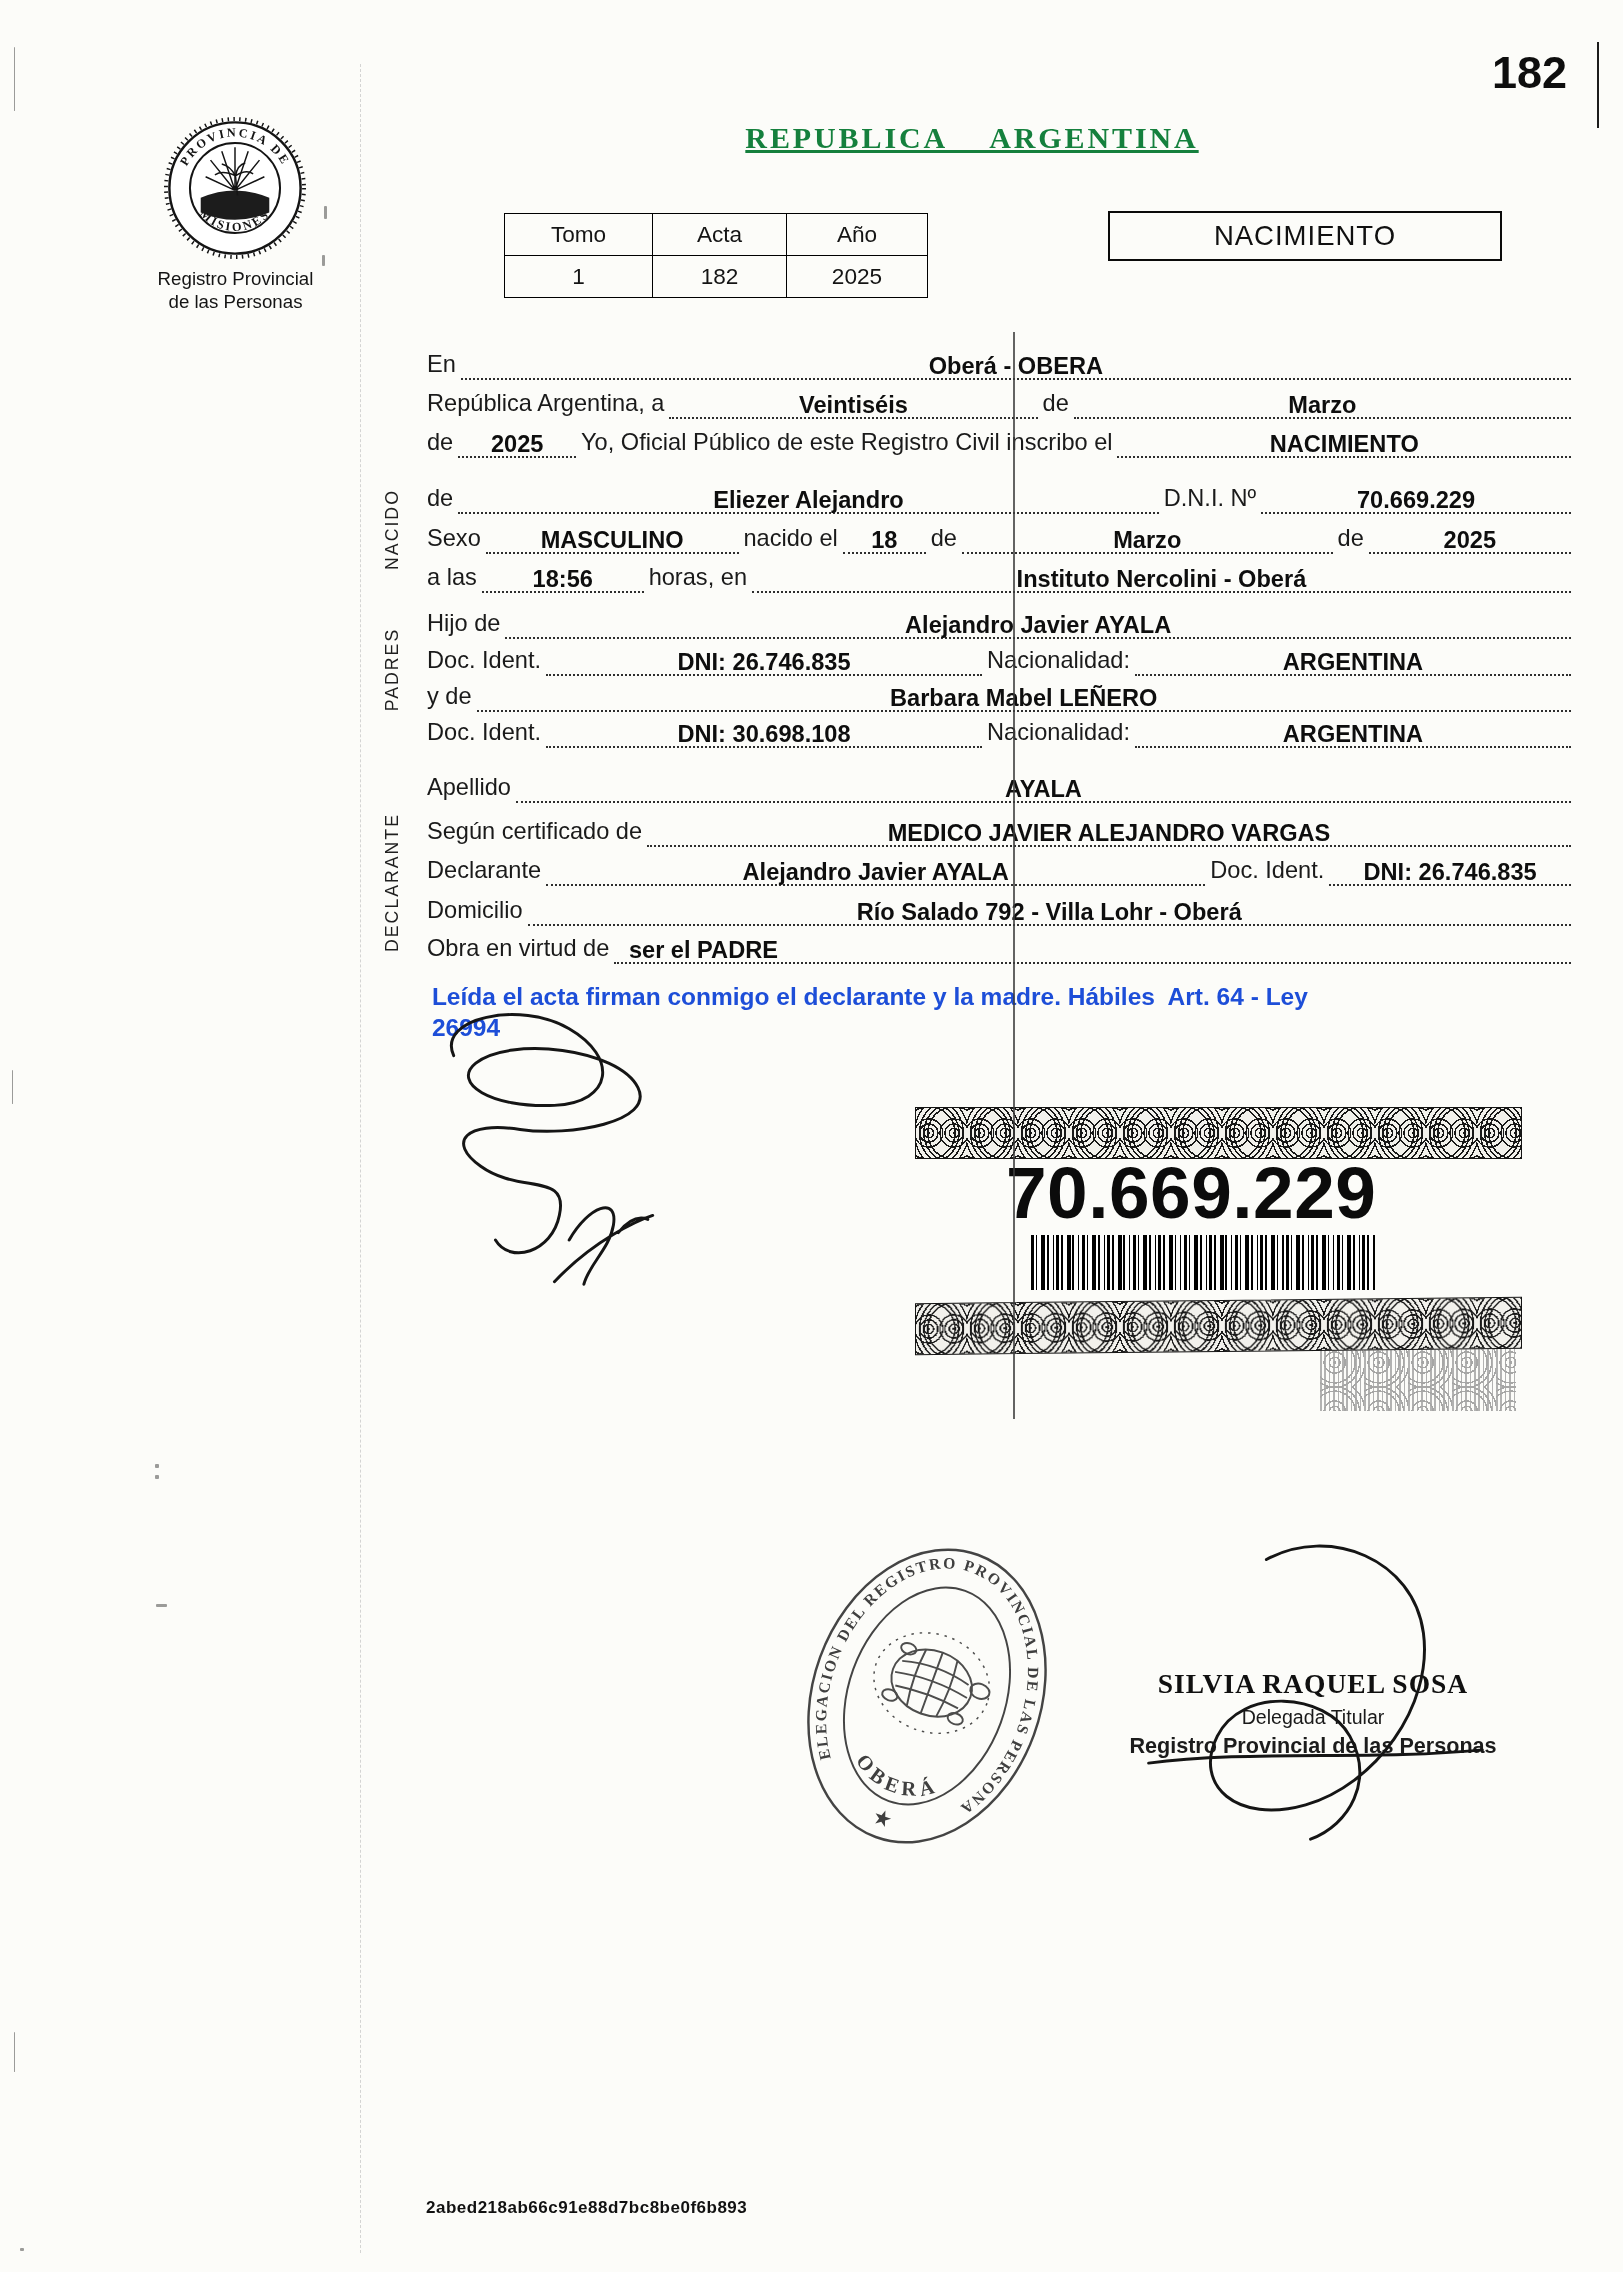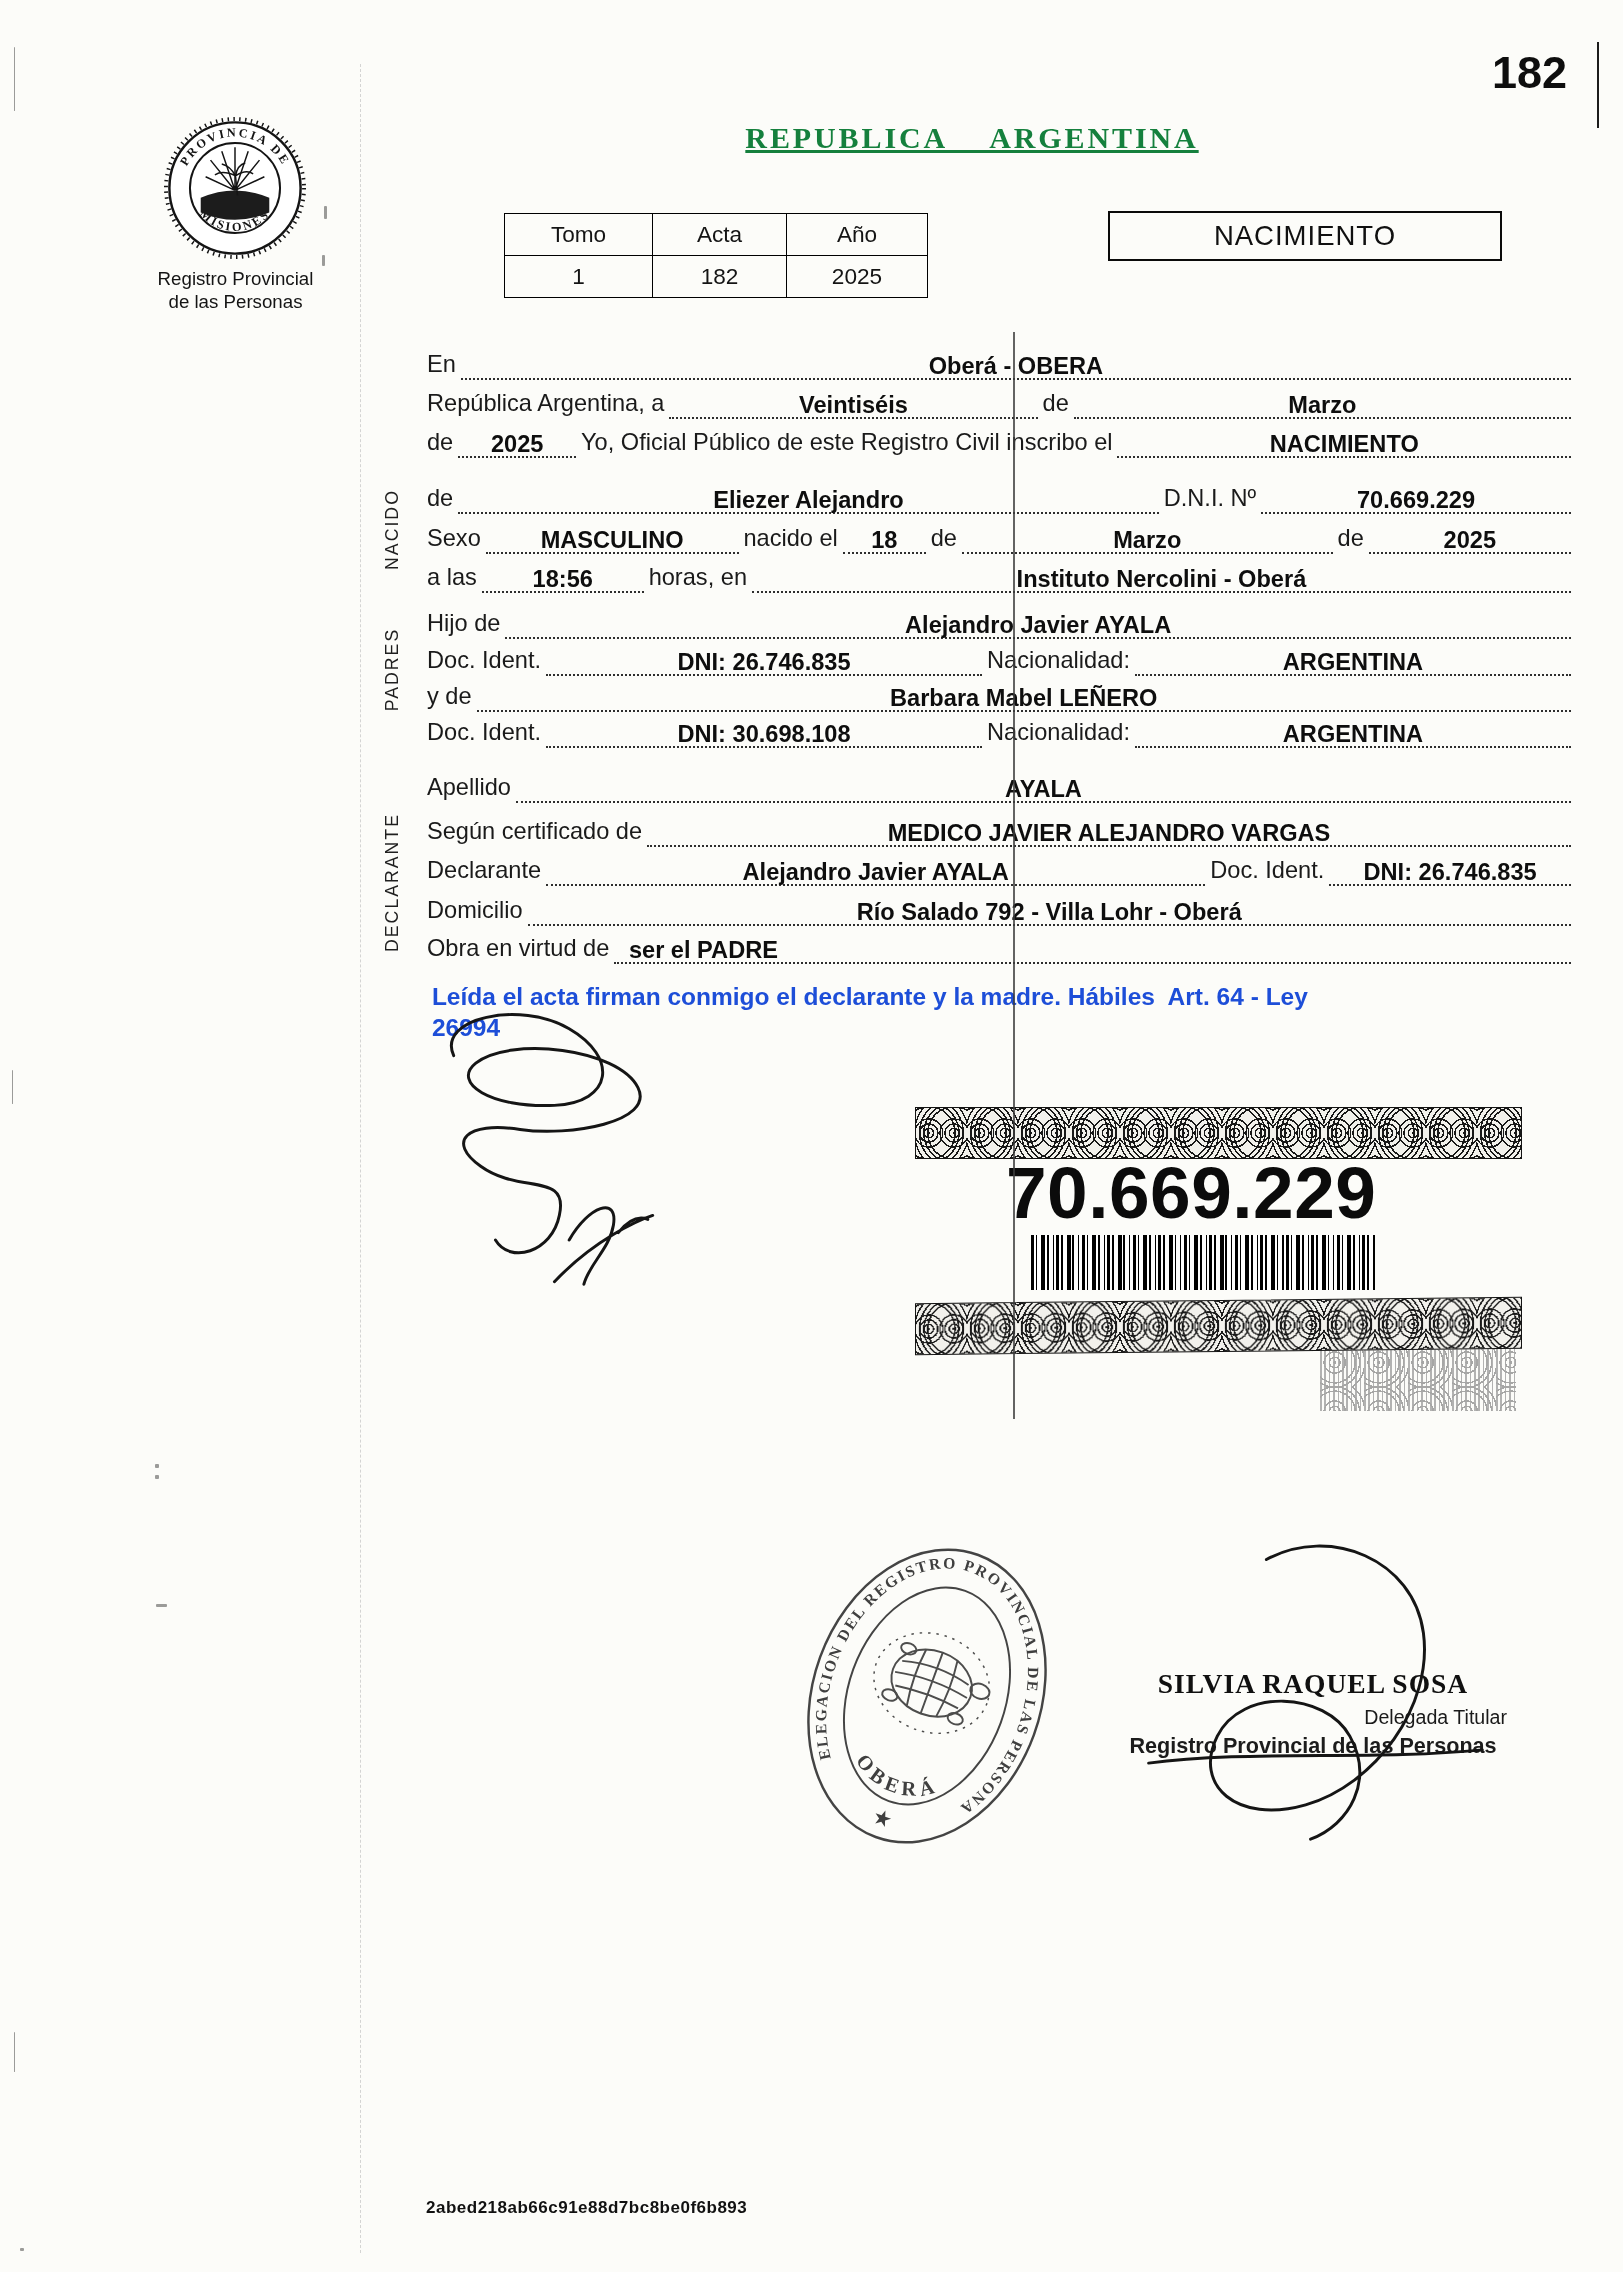--- a/index.html
+++ b/index.html
@@ -87,21 +87,21 @@
     background-size:44px 49px,100% 100%;
   }
   
   .stamp{position:absolute;left:775px;top:1535px;transform:rotate(20deg);z-index:7;}
   .sig{position:absolute;z-index:8;}
   .sig path{fill:none;stroke:#151515;stroke-width:6;stroke-linecap:round;}
   .sig-declarant{left:407px;top:1009px;}
   .sig-official{left:1119px;top:1530px;}
   .official{position:absolute;left:1119px;top:1668px;width:388px;text-align:center;z-index:5;}
   .official-name{font-family:"Liberation Serif",serif;font-weight:700;font-size:27.5px;letter-spacing:1px;color:#101010;}
-  .official-role{font-size:19.6px;margin-top:5.9px;color:#1a1a1a;text-align:right;}
+  .official-role{font-size:19.6px;margin-top:5.9px;color:#1a1a1a;}
   .official-org{font-size:21.6px;font-weight:700;margin-top:3.9px;color:#1c1c1c;}
   .footer-hash{position:absolute;left:426px;top:2198px;font-size:17px;font-weight:700;letter-spacing:0.5px;color:#111;}
 </style>
 </head>
 <body>
 
 <div class="page">
 
   <div class="artifact" style="left:13.7px;top:47px;width:1.5px;height:64px;"></div>
   <div class="artifact" style="left:11.8px;top:1070px;width:1.5px;height:34px;"></div>

